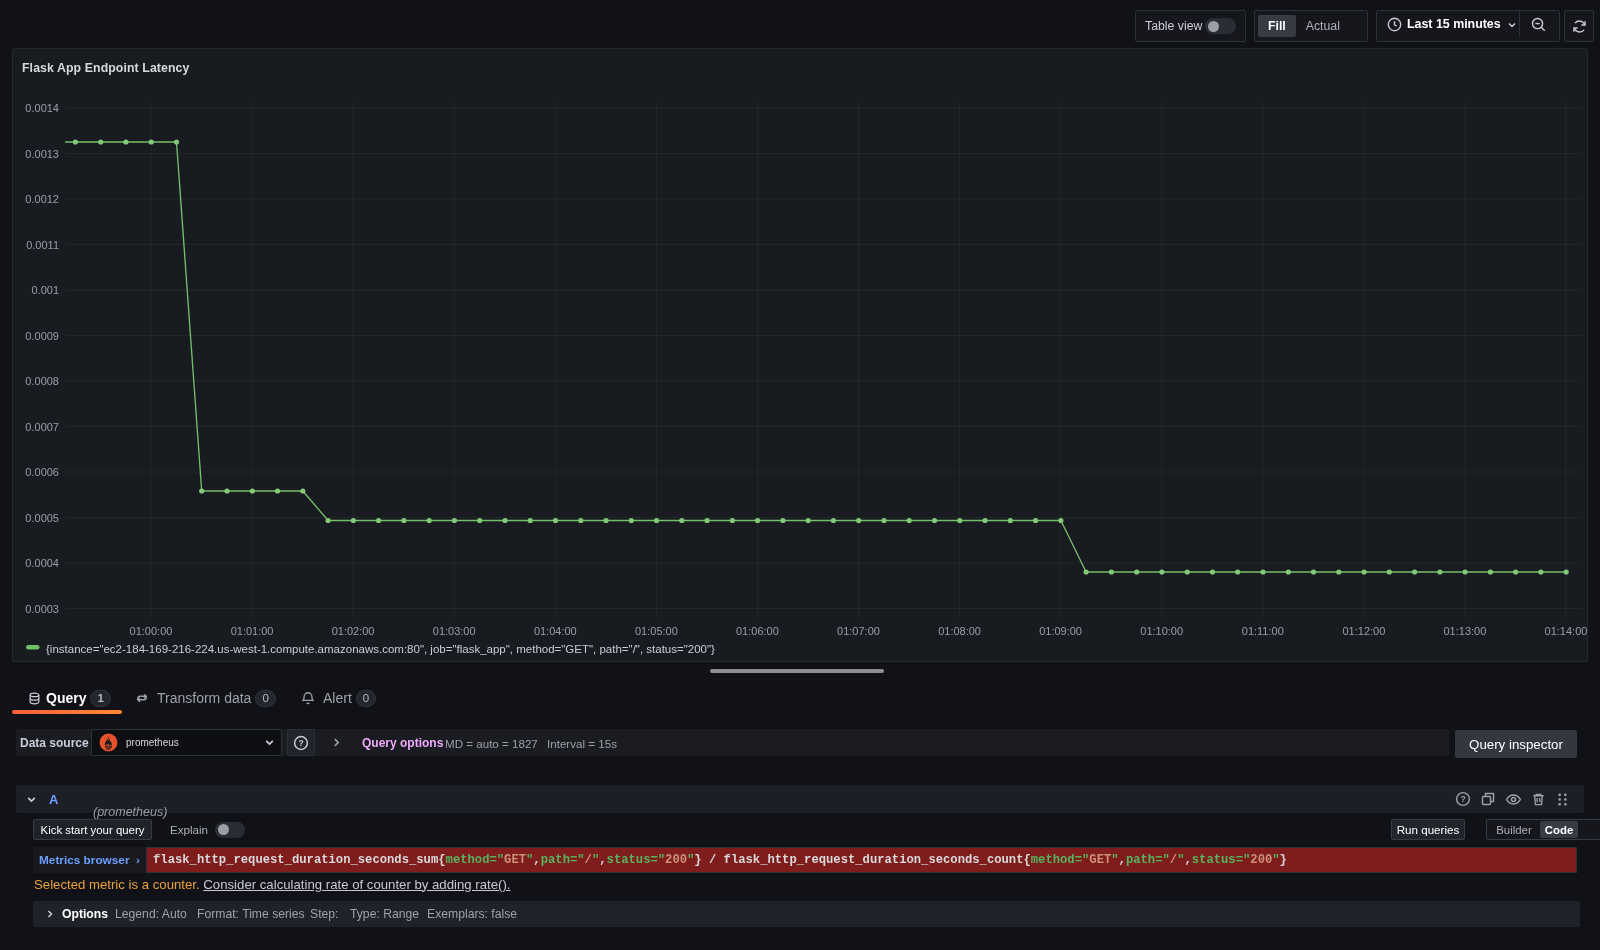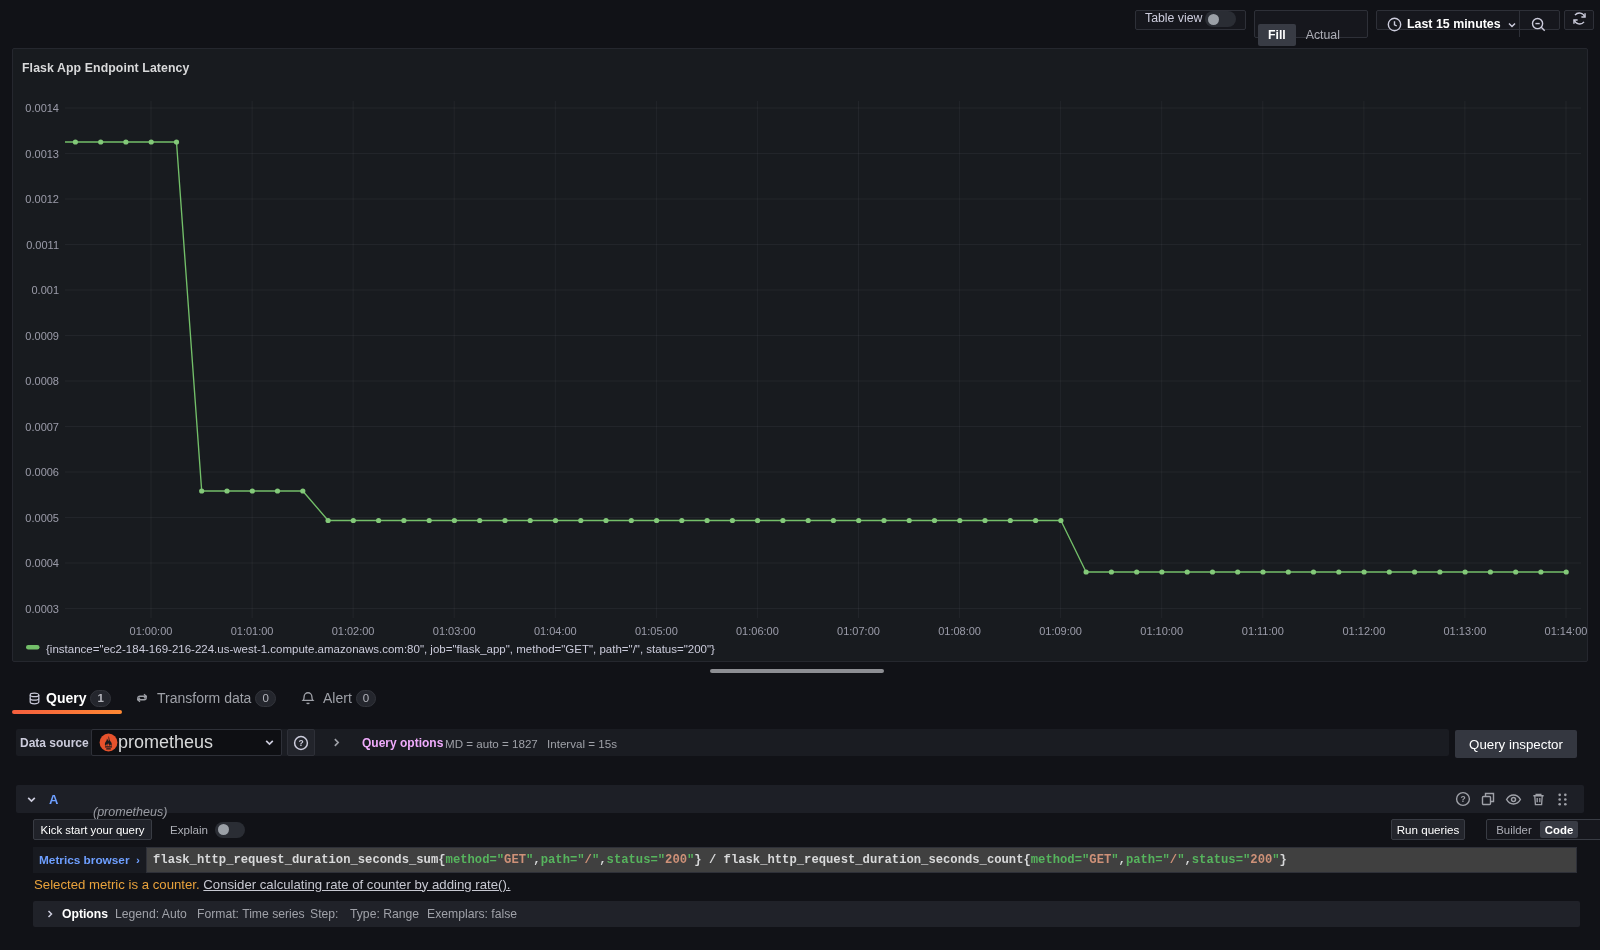--- a/index.html
+++ b/index.html
@@ -1,18 +1,18 @@
 <!DOCTYPE html>
 <html><head>
 <meta charset="utf-8">
 <style>
 * { margin:0; padding:0; box-sizing:border-box; }
 html,body { width:1600px; height:950px; background:#111217; font-family:"Liberation Sans",sans-serif; color:#ccccdc; overflow:hidden; }
 
-.tbbtn { position:absolute; top:10px; height:20px; white-space:nowrap; background:#16171d; border:1px solid #2e3038; border-radius:2px; display:flex; }
+.tbbtn { position:absolute; top:10px; height:32px; white-space:nowrap; background:#16171d; border:1px solid #2e3038; border-radius:2px; display:flex; align-items:center; }
 .toggle { width:31px; height:16px; border-radius:8px; background:#2a2d34; position:relative; }
 .toggle .knob { position:absolute; left:2.5px; top:2.5px; width:11px; height:11px; border-radius:50%; background:#9ba0a7; }
 .seg { height:22px; display:flex; align-items:center; padding:0 10px; border-radius:2px; font-size:12.3px; color:#adaeb6; }
 .seg.on { background:#383b44; color:#fff; font-weight:700; }
 .icon { stroke:#ccccdc; fill:none; stroke-width:1.5; }
 
 #panel { position:absolute; left:12px; top:48px; width:1576px; height:614px; background:#181b1f; border:1px solid #25272e; border-radius:2px; }
 #ptitle { position:absolute; left:9px; top:12px; font-size:12.3px; font-weight:700; color:#d8d9da; letter-spacing:0.1px; }
 .chart { position:absolute; left:0; top:0; }
 
@@ -29,21 +29,21 @@
 
 #arow { position:absolute; left:16px; top:785px; width:1568px; height:28px; background:#1d1f26; border-radius:2px; }
 .ric { margin-left:9px; }
 
 #kick { position:absolute; left:33px; top:819px; width:119px; height:21px; background:#202229; border:1px solid #393c44; border-radius:2px; color:#fff; font-size:11.4px; font-weight:500; display:flex; align-items:center; justify-content:center; }
 #explain { position:absolute; left:170px; top:819px; height:21px; display:flex; align-items:center; font-size:11.6px; color:#aeb0b7; }
 #runq { position:absolute; left:1391px; top:819px; width:74px; height:21px; background:#23252c; border:1px solid #393c44; border-radius:2px; color:#fff; font-size:11.6px; font-weight:500; display:flex; align-items:center; justify-content:center; }
 #bcgrp { position:absolute; left:1486px; top:819px; width:116px; height:21px; background:#16171d; border:1px solid #393c44; border-radius:2px; display:flex; align-items:center; padding:1px; }
 #mbrow { position:absolute; left:33px; top:847px; width:1544px; height:26px; display:flex; }
 #mlabel { width:113px; background:#181a20; display:flex; align-items:center; justify-content:center; color:#6e9fff; font-size:11.8px; font-weight:700; flex:none; }
-#codebox { flex:1; background:#404040; border:1px solid #2e3038; display:flex; align-items:center; padding-left:6px; font-family:"Liberation Mono",monospace; font-size:12.2px; font-weight:700; color:#d8d9da; white-space:pre; overflow:hidden; }
+#codebox { flex:1; background:#7f1d1d; border:1px solid #2e3038; display:flex; align-items:center; padding-left:6px; font-family:"Liberation Mono",monospace; font-size:12.2px; font-weight:700; color:#d8d9da; white-space:pre; overflow:hidden; }
 .tk-l { color:#56b45d; } .tk-s { color:#ce9178; }
 #warn { position:absolute; left:34px; top:876.5px; font-size:13.2px; color:#e9a23c; }
 #warn a { color:#c7c8d1; text-decoration:underline; }
 #optbar { position:absolute; left:33px; top:901px; width:1547px; height:26px; background:#202229; border-radius:2px; font-size:12.2px; color:#9fa1a8; }
 #optbar b { color:#fff; font-weight:700; }
 </style>
 </head>
 <body>
 
 <div class="tbbtn" style="left:1135px; width:111px; padding:0 9px; justify-content:space-between;">
@@ -242,21 +242,21 @@
 
 <div id="dsrow">
   <span style="position:absolute; left:4px; top:7px; font-size:12px; font-weight:700; color:#ccccdc;">Data source</span>
   <div id="dspick">
     <svg width="19" height="19" viewBox="0 0 32 32" style="margin-left:7px;">
         <circle cx="16" cy="16" r="15" fill="#e6522c"></circle>
         <path fill="#181b1f" d="M16 5.2c2 3 1 5.7 2.6 8 1.2 1.7 2.9 3 2.9 5.6 0 1.4-.5 2.7-1.4 3.7.3-1.6-.8-3-1.9-3.7.4 1.5-.2 2.6-1 3.2.3-1.9-1.4-2.4-1.2-4.6-1.6 1-2.3 2.9-1.9 4.7-.9-.5-1.8-1.9-1.5-3.6-1 .7-1.6 2-1.4 3.9-.8-1-1.3-2.2-1.3-3.6 0-2.3 1.5-3.9 2.5-5.6 1.1-1.9.8-3.9.8-3.9s2.2 1.5 2.2 4.6c.9-1.1 1.2-3.1.6-4.7z"></path>
         <rect x="10" y="22.2" width="12" height="2.3" rx="1" fill="#181b1f"></rect>
         <rect x="12" y="25.6" width="8" height="2.2" rx="1" fill="#181b1f"></rect>
       </svg>
-    <span style="font-size:18px; color:#d8d9da;">prometheus</span>
+    <span style="margin-left:8px; font-size:10px; color:#d8d9da;">prometheus</span>
     <svg class="icon" style="position:absolute; right:6px;" width="11" height="11" viewBox="0 0 10 10">
         <path d="M2 3.5L5 6.5L8 3.5"></path>
       </svg>
   </div>
   <div id="dshelp">
     <svg width="16" height="16" viewBox="0 0 16 16">
         <circle cx="8" cy="8" r="6.4" fill="none" stroke="#ccccdc" stroke-width="1.5"></circle>
         <text x="8" y="11.3" text-anchor="middle" font-size="8.5" font-weight="700" fill="#ccccdc" font-family="Liberation Sans">?</text>
       </svg>
   </div>

